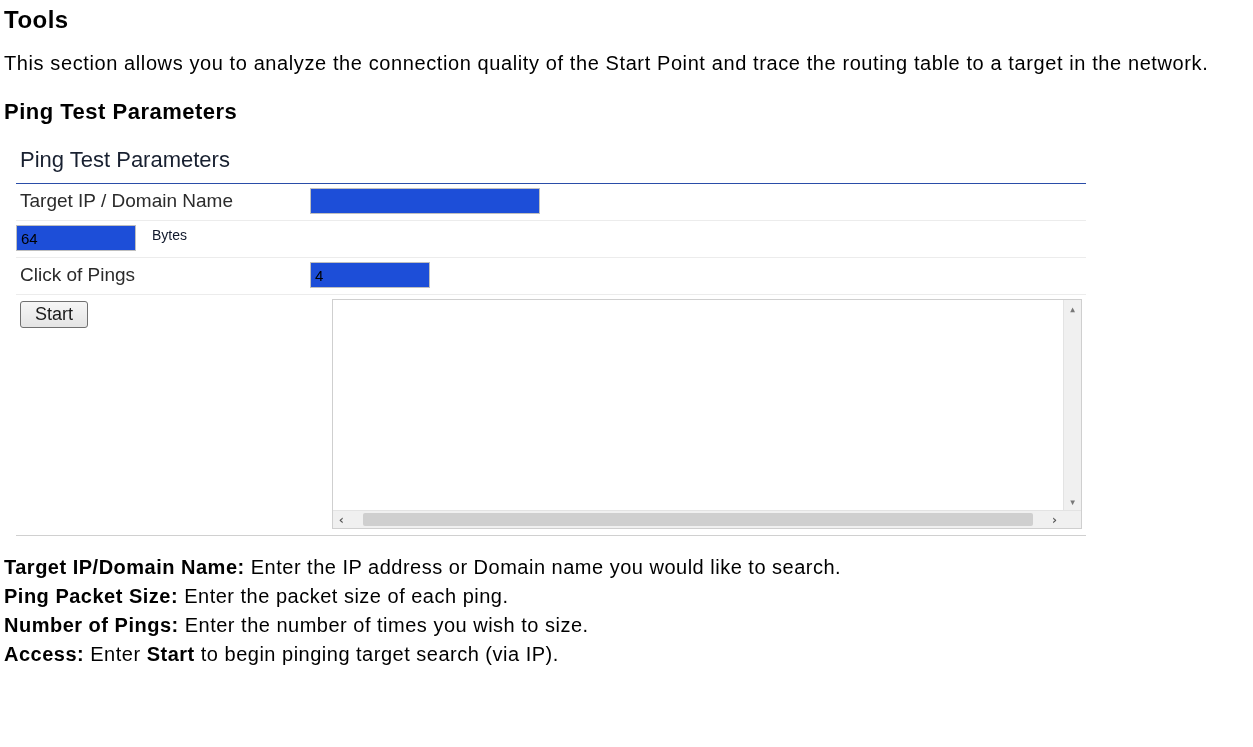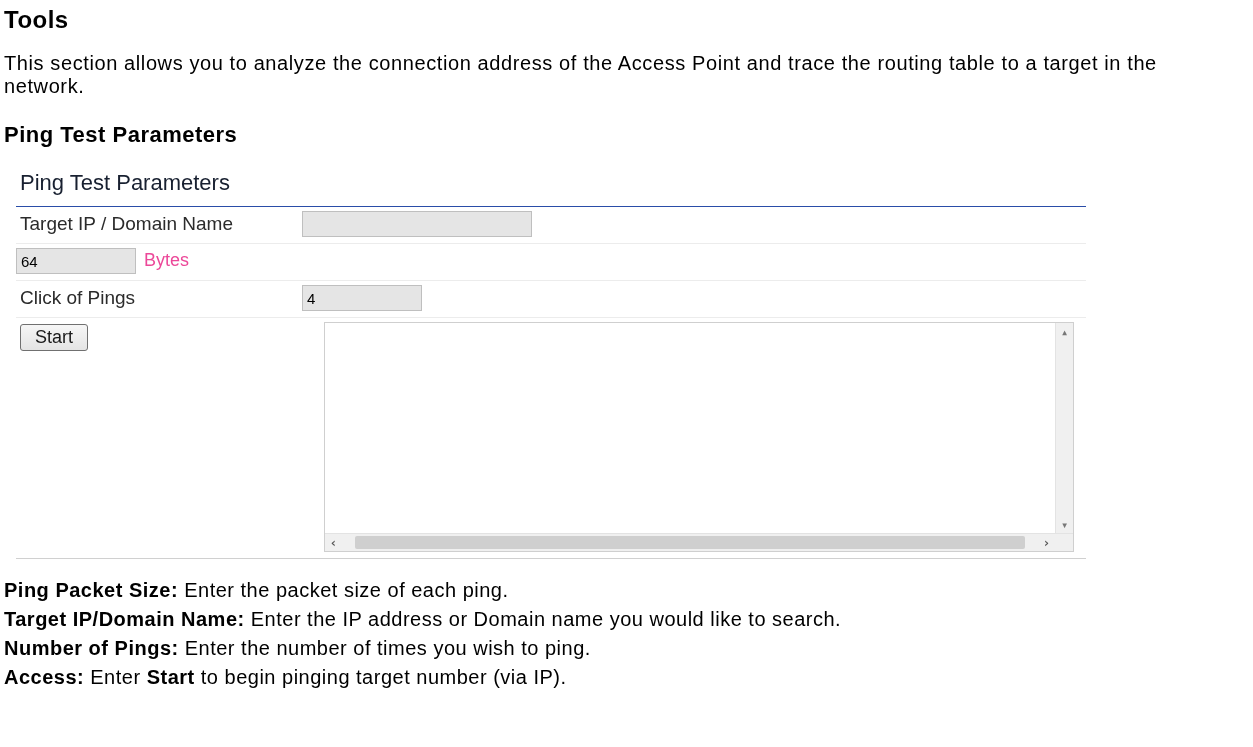--- a/index.html
+++ b/index.html
@@ -50,43 +50,44 @@
   .panel-title {
     font-family: Arial, Helvetica, sans-serif;
     font-size: 22px;
     color: #182030;
   }
   .row {
     display: flex;
     align-items: flex-start;
     border-bottom: 1px solid #ececec;
     min-height: 36px;
+    gap: 8px;
   }
   .row:last-of-type { border-bottom: none; }
   .cell-label {
     width: 278px;
     padding: 6px 4px 6px 4px;
     font-size: 19px;
     color: #2b2b2b;
   }
   .cell-mid {
     width: 118px;
     padding: 4px 0 4px 0;
   }
   .cell-rest {
     flex: 1;
     padding: 6px 0 6px 10px;
-    font-size: 18px;
-    color: #ec4899;
+    font-size: 14px;
+    color: #0f172a;
   }
   input.txt {
     width: 110px;
     height: 22px;
     border: 1px solid #bfbfbf;
-    background: #e5e5e5;
+    background: #1d4ed8;
     font-size: 15px;
     padding: 1px 4px;
     box-sizing: content-box;
   }
   input.txt.wide { width: 220px; }
 
   .row-start .cell-label {
     padding-top: 6px;
   }
   button.start {
@@ -177,21 +178,21 @@
   .desc p { margin: 6px 0; }
   .desc .term { font-weight: 900; }
 </style>
 </head>
 <body>
 
 <div class="page">
 
   <div class="h1">Tools</div>
 
-  <div class="intro">This section allows you to analyze the connection address of the Access Point and trace the routing table to a target in the network.</div>
+  <div class="intro">This section allows you to analyze the connection quality of the Start Point and trace the routing table to a target in the network.</div>
 
   <div class="h2">Ping Test Parameters</div>
 
   <div class="panel">
 
     <div class="panel-header">
       <span class="panel-title">Ping Test Parameters</span>
     </div>
 
     <div class="row">
@@ -235,26 +236,26 @@
           </div>
           <div class="corner"></div>
         </div>
       </div>
     </div>
 
   </div>
 
   <div class="desc">
     <p>
+      <span class="term">Target IP/Domain Name:</span><span> Enter the IP address or Domain name you would like to search.</span>
+    </p>
+    <p>
       <span class="term">Ping Packet Size:</span><span> Enter the packet size of each ping.</span>
     </p>
     <p>
-      <span class="term">Target IP/Domain Name:</span><span> Enter the IP address or Domain name you would like to search.</span>
-    </p>
-    <p>
-      <span class="term">Number of Pings:</span><span> Enter the number of times you wish to ping.</span>
-    </p>
-    <p>
-      <span class="term">Access:</span><span> Enter </span><span class="term">Start</span><span> to begin pinging target number (via IP).</span>
+      <span class="term">Number of Pings:</span><span> Enter the number of times you wish to size.</span>
+    </p>
+    <p>
+      <span class="term">Access:</span><span> Enter </span><span class="term">Start</span><span> to begin pinging target search (via IP).</span>
     </p>
   </div>
 
 </div>
 
 </body></html>

